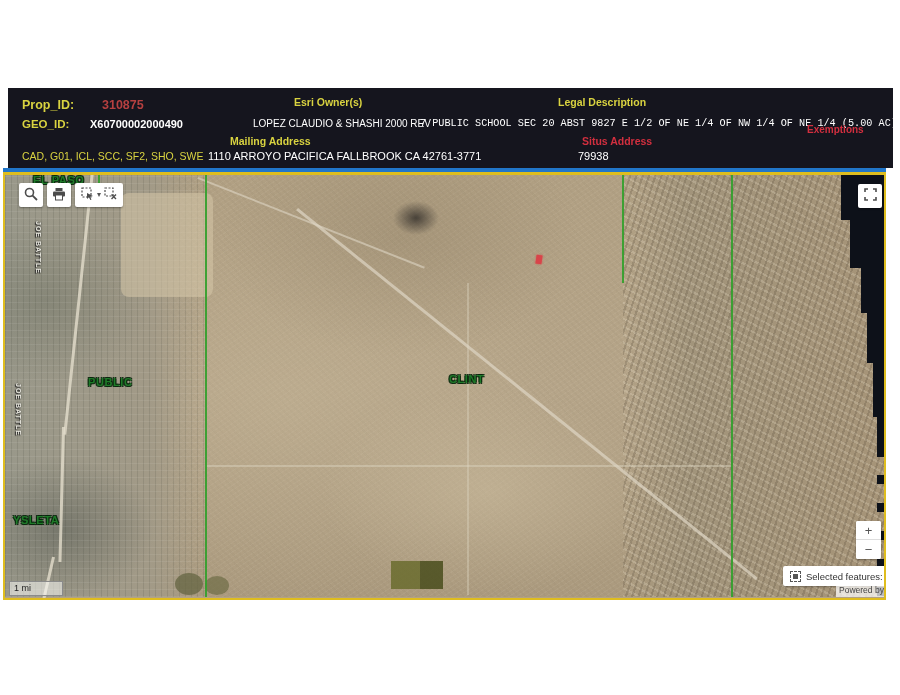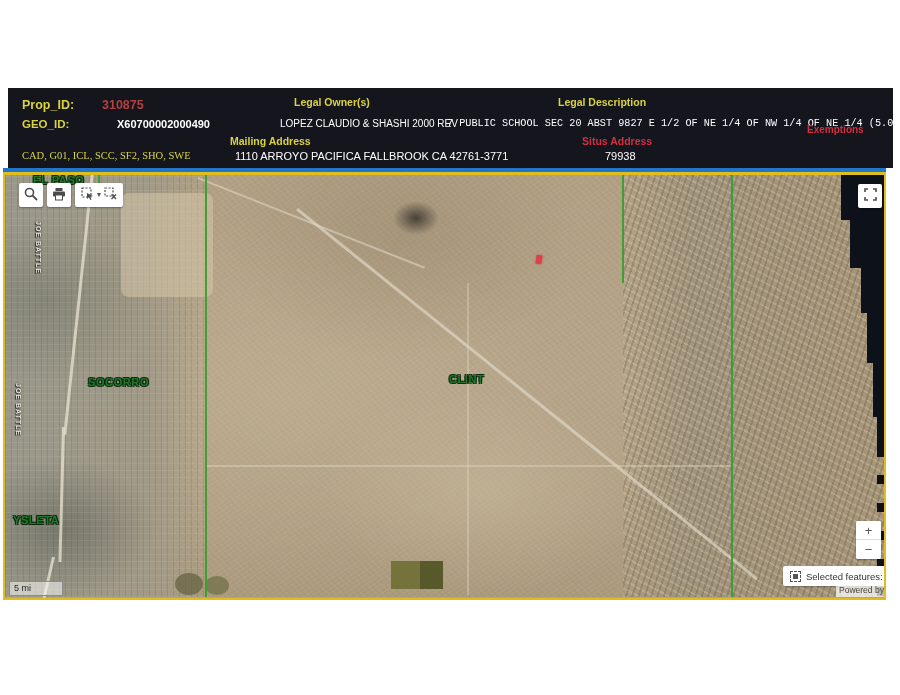--- a/index.html
+++ b/index.html
@@ -5,33 +5,33 @@
   html,body{margin:0;padding:0;background:#fff;}
   .page{position:relative;width:900px;height:695px;background:#fff;overflow:hidden;
         font-family:"Liberation Sans",sans-serif;}
 
   
   .prop-header{position:absolute;left:8px;top:88px;width:885px;height:80px;
     background:var(--header_bg,#15151e);color:#fff;font-size:11px;}
   .prop-header span{position:absolute;white-space:nowrap;}
   .h-yellow{color:var(--header_yellow,#d9d340);font-weight:bold;}
   .h-red{color:var(--alert_red,#d22f3f);font-weight:bold;text-align:center;}
-  .h-white{color:#fff;margin-left:27px;}
+  .h-white{color:#fff;}
   .propid-label{left:14px;top:10px;font-size:12.5px;}
   .propid-value{left:94px;top:10px;font-size:12.5px;color:var(--value_red,#b64040);font-weight:bold;}
   .legalowner-label{left:286px;top:8px;font-size:10.5px;}
   .legaldesc-label{left:550px;top:8px;font-size:10.5px;}
   .geoid-label{left:14px;top:30px;font-size:11.5px;}
   .geoid-value{left:82px;top:30px;font-weight:bold;}
   .owner-value{left:245px;top:30px;font-size:10px;}
   .legaldesc-value{left:412px;top:30px;font-size:10.2px;font-family:Liberation Mono, monospace;}
   .exemptions-label{left:799px;top:36px;font-size:10px;}
   .mailing-label{left:222px;top:47px;font-size:10.5px;}
   .situs-label{left:574px;top:47px;font-size:10.5px;}
-  .codes-value{left:14px;top:62px;font-size:10.5px;font-weight:normal;font-family:Liberation Serif, serif;}
+  .codes-value{left:14px;top:62px;font-size:10.5px;font-weight:normal;}
   .mailing-value{left:200px;top:62px;}
   .situs-value{left:570px;top:62px;}
 
   .blue-bar{position:absolute;left:3px;top:168px;width:883px;height:4px;
     background:var(--blue_bar,#2176c9);}
 
   
   .map-frame{position:absolute;left:3px;top:172px;width:883px;height:428px;
     border:2px solid var(--border_yellow,#dfbd1e);border-top-width:3px;
     box-sizing:border-box;overflow:hidden;background:var(--map_tan,#b3a284);}
@@ -129,21 +129,21 @@
     color:#d2d2d2;font-weight:normal;}
 </style>
 </head>
 <body>
 
 <div class="page">
 
   <header class="prop-header">
     <span class="h-yellow propid-label">Prop_ID:</span>
     <span class="propid-value">310875</span>
-    <span class="h-yellow legalowner-label">Legal Owner(s)</span>
+    <span class="h-yellow legalowner-label">Esri Owner(s)</span>
     <span class="h-yellow legaldesc-label">Legal Description</span>
     <span class="h-yellow geoid-label">GEO_ID:</span>
     <span class="h-white geoid-value">X60700002000490</span>
     <span class="h-white owner-value">LOPEZ CLAUDIO &amp; SHASHI 2000 REV</span>
     <span class="h-white legaldesc-value">7 PUBLIC SCHOOL SEC 20 ABST 9827  E 1/2 OF NE 1/4 OF NW 1/4 OF NE 1/4 (5.00 AC)</span>
     <span class="h-red exemptions-label">Exemptions</span>
     <span class="h-yellow mailing-label">Mailing Address</span>
     <span class="h-red situs-label">Situs Address</span>
     <span class="h-yellow codes-value">CAD, G01, ICL, SCC, SF2, SHO, SWE</span>
     <span class="h-white mailing-value">1110 ARROYO PACIFICA FALLBROOK CA 42761-3771</span>
@@ -181,21 +181,21 @@
       <div class="tile t4"></div>
       <div class="tile t5"></div>
       <div class="tile t6"></div>
       <div class="tile d1"></div>
       <div class="tile d2"></div>
       <div class="tile d3"></div>
       <div class="tile d4"></div>
       <div class="tile d5"></div>
 
       <span class="city-label lbl-elpaso">EL PASO</span>
-      <span class="city-label lbl-socorro">SOCORRO</span>
+      <span class="city-label lbl-socorro">PUBLIC</span>
       <span class="city-label lbl-clint">CLINT</span>
       <span class="city-label lbl-ysleta">YSLETA</span>
       <span class="street-label st1">JOE BATTLE</span>
       <span class="street-label st2">JOE BATTLE</span>
 
       <div class="marker"></div>
     </div>
 
     <button class="tb-btn btn-search">
       <span>
@@ -246,16 +246,16 @@
       <button class="zbtn">−</button>
     </div>
 
     <div class="sel-pill">
       <span class="sel-icon"></span>
       <span>Selected features: 1</span>
     </div>
 
     <div class="attribution">Powered by Esri</div>
 
-    <div class="scalebar">5 mi</div>
+    <div class="scalebar">1 mi</div>
   </div>
 
 </div>
 
 </body></html>

